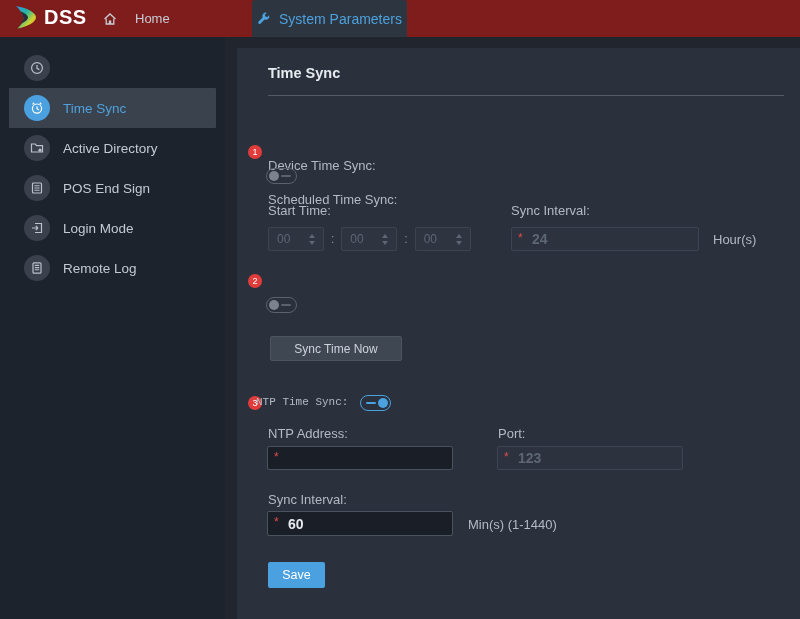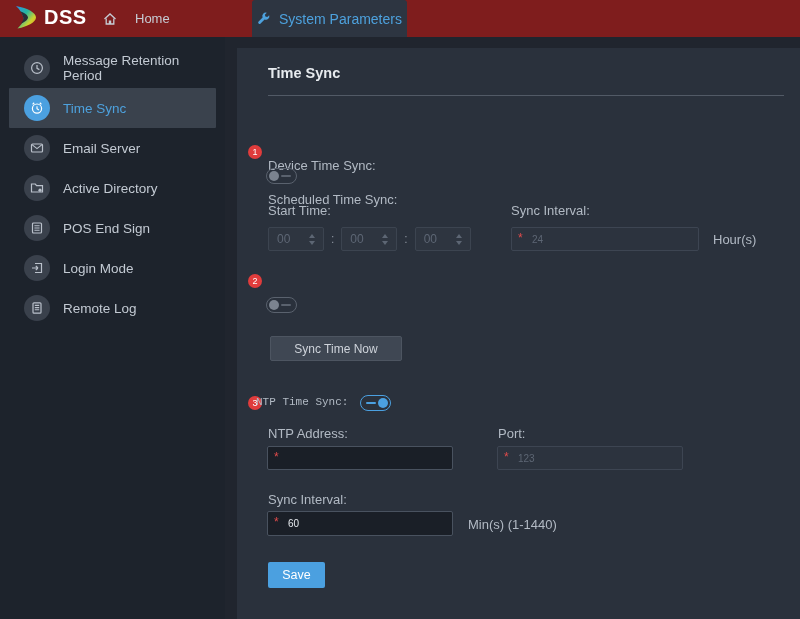--- a/index.html
+++ b/index.html
@@ -52,21 +52,21 @@
   .spin { width:56px; height:24px; background:#2e3540; border:1px solid #3c4450; border-radius:2px;
     display:flex; align-items:center; justify-content:space-between; padding:0 8px; color:#5d6674; font-size:12px; cursor:default; }
   .arrows { display:flex; flex-direction:column; gap:3px; }
   .arr-up { width:0; height:0; border-left:3.5px solid transparent; border-right:3.5px solid transparent; border-bottom:4px solid #5d6674; }
   .arr-dn { width:0; height:0; border-left:3.5px solid transparent; border-right:3.5px solid transparent; border-top:4px solid #5d6674; }
   .colon { color:#8a919c; font-size:12px; }
 
   
   .inp-wrap { position:absolute; }
   .inp { width:100%; height:100%; background:#1a1f27; border:1px solid #49525f; border-radius:2px;
-    color:#e6eaee; font-size:10px; padding:0 0 0 20px; font-family:inherit; outline:none; }
+    color:#e6eaee; font-size:14px; padding:0 0 0 20px; font-family:inherit; outline:none;font-weight:bold; }
   .inp:disabled { background:#2c333e; border-color:#3d4552; color:#5d6674; }
   .req { position:absolute; left:7px; top:5px; color:#e04b4b; font-size:12px; line-height:1; z-index:2; }
 
   
   .btn-gray { position:absolute; left:33px; top:288px; width:132px; height:25px; background:#3f4753;
     border:1px solid #4d5561; border-radius:2px; color:#ced3da; font-size:12px; font-family:inherit; cursor:pointer; }
   .btn-blue { position:absolute; left:31px; top:514px; width:57px; height:26px; background:#4ba0e0;
     border:none; border-radius:2px; color:#ffffff; font-size:12.5px; font-family:inherit; cursor:pointer; }
 </style>
 </head>
@@ -108,43 +108,33 @@
 
 <div class="sidebar">
 
   <div class="side-item">
     <span class="icon-circle">
       <svg width="14" height="14" viewBox="0 0 14 14">
           <circle cx="7" cy="7" r="5.4" fill="none" stroke="currentColor" stroke-width="1.2"></circle>
           <path d="M7 4 V7.3 L9.4 8.6" fill="none" stroke="currentColor" stroke-width="1.2"></path>
         </svg>
     </span>
-    <span>Message Retention Period</span>
   </div>
 
   <div class="side-item selected">
     <span class="icon-circle">
       <svg width="14" height="14" viewBox="0 0 14 14">
           <circle cx="7" cy="7.6" r="4.6" fill="none" stroke="currentColor" stroke-width="1.2"></circle>
           <path d="M7 5.2 V7.8 L8.9 8.9" fill="none" stroke="currentColor" stroke-width="1.1"></path>
           <path d="M2.6 3.4 L4.2 1.8 M11.4 3.4 L9.8 1.8" stroke="currentColor" stroke-width="1.3"></path>
         </svg>
     </span>
     <span>Time Sync</span>
   </div>
 
-  <div class="side-item">
-    <span class="icon-circle">
-      <svg width="14" height="14" viewBox="0 0 14 14">
-          <rect x="1.5" y="3" width="11" height="8" rx="1" fill="none" stroke="currentColor" stroke-width="1.2"></rect>
-          <path d="M2 3.6 L7 7.6 L12 3.6" fill="none" stroke="currentColor" stroke-width="1.2"></path>
-        </svg>
-    </span>
-    <span>Email Server</span>
-  </div>
 
   <div class="side-item">
     <span class="icon-circle">
       <svg width="14" height="14" viewBox="0 0 14 14">
           <path d="M1.5 3 H5.3 L6.6 4.6 H12.5 V11 H1.5 Z" fill="none" stroke="currentColor" stroke-width="1.2"></path>
           <circle cx="10" cy="9.2" r="1.6" fill="currentColor"></circle>
         </svg>
     </span>
     <span>Active Directory</span>
   </div>

